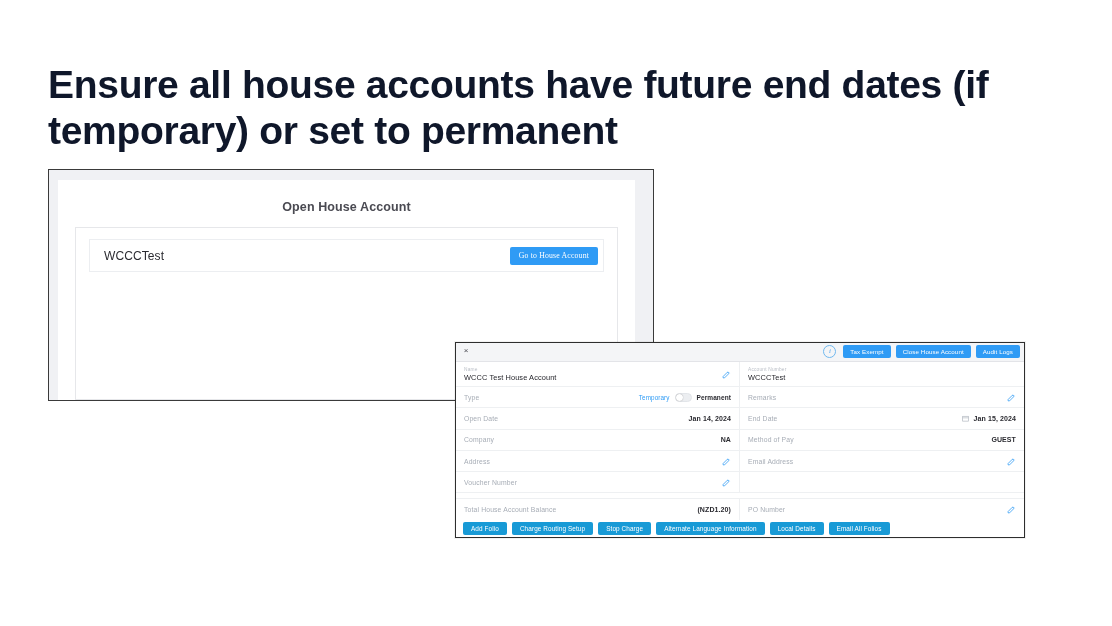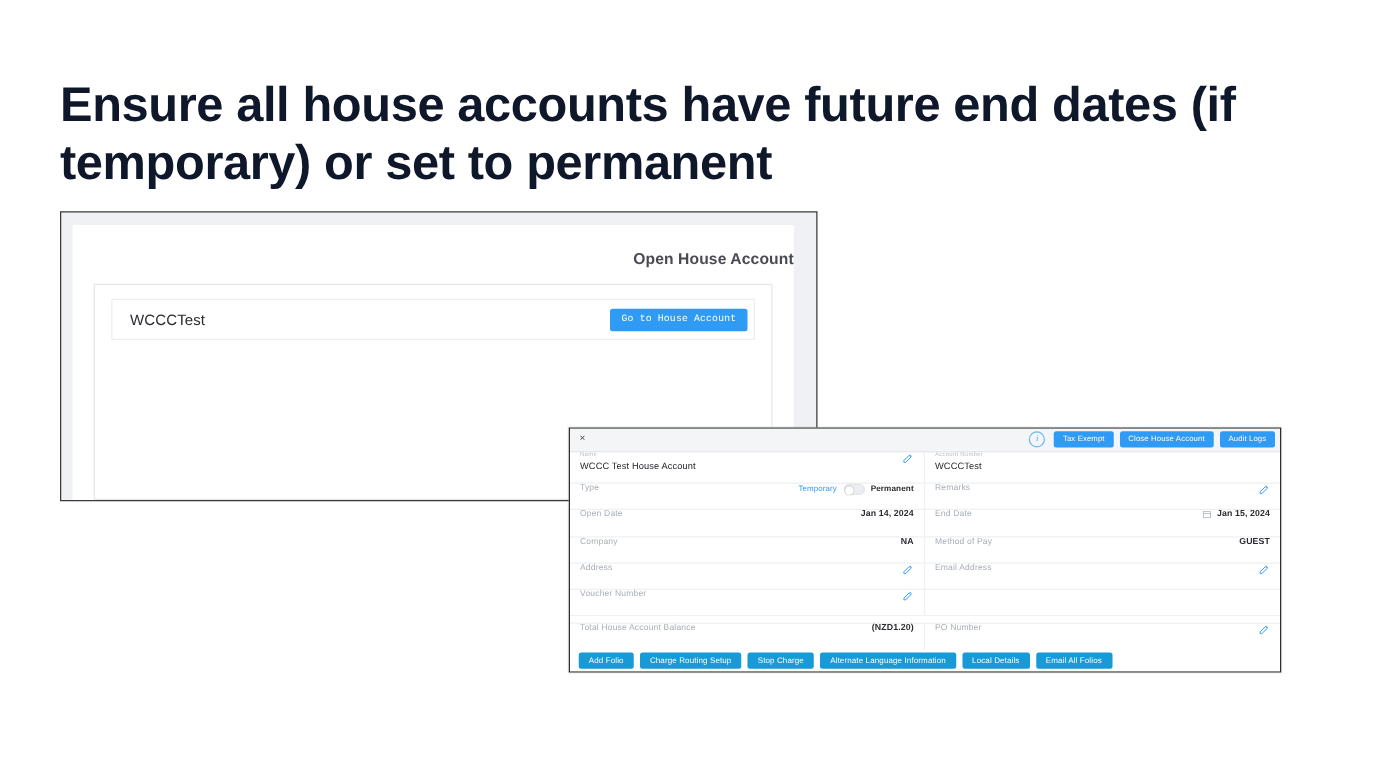--- a/index.html
+++ b/index.html
@@ -46,21 +46,21 @@
     top: 10px;
     right: 18px;
     bottom: 0px;
     background: #ffffff;
   }
   #open-house-title {
     position: absolute;
     left: 0;
     right: 0;
     top: 20px;
-    text-align: right;
+    text-align: center;
     font-size: 12.5px;
     font-weight: 700;
     color: #4a4a52;
     letter-spacing: 0.1px;
   }
   #account-card {
     position: absolute;
     left: 17px;
     right: 17px;
     top: 47px;
@@ -85,21 +85,21 @@
   }
   #account-name {
     font-size: 12px;
     color: #2b2b31;
     letter-spacing: .1px;
   }
   .btn-blue {
     background: #2f9bf5;
     color: #ffffff;
     border: none;
-    font-family: Liberation Mono, monospace;
+    font-family: Liberation Serif, serif;
     font-size: 7.5px;
     letter-spacing: .15px;
     padding: 0 8px;
     height: 17px;
     line-height: 17px;
     border-radius: 2px;
     white-space: nowrap;
     cursor: pointer;
   }
   #goto-house-account {
@@ -198,21 +198,21 @@
     border-bottom: 1px solid #eef0f2;
   }
   .form-row.tall { height: 24px; }
   .form-row.spacer-row { border-bottom: 1px solid #eef0f2; }
   .cell {
     position: relative;
     width: 50%;
     box-sizing: border-box;
     padding: 0 8px 0 8px;
     display: flex;
-    align-items: flex-start;
+    align-items: center;
     justify-content: space-between;
     border-right: 1px solid #eef0f2;
   }
   .cell:last-child { border-right: none; }
   .cell-label {
     font-size: 6.8px;
     color: #a7adb6;
     letter-spacing: .15px;
     white-space: nowrap;
   }

